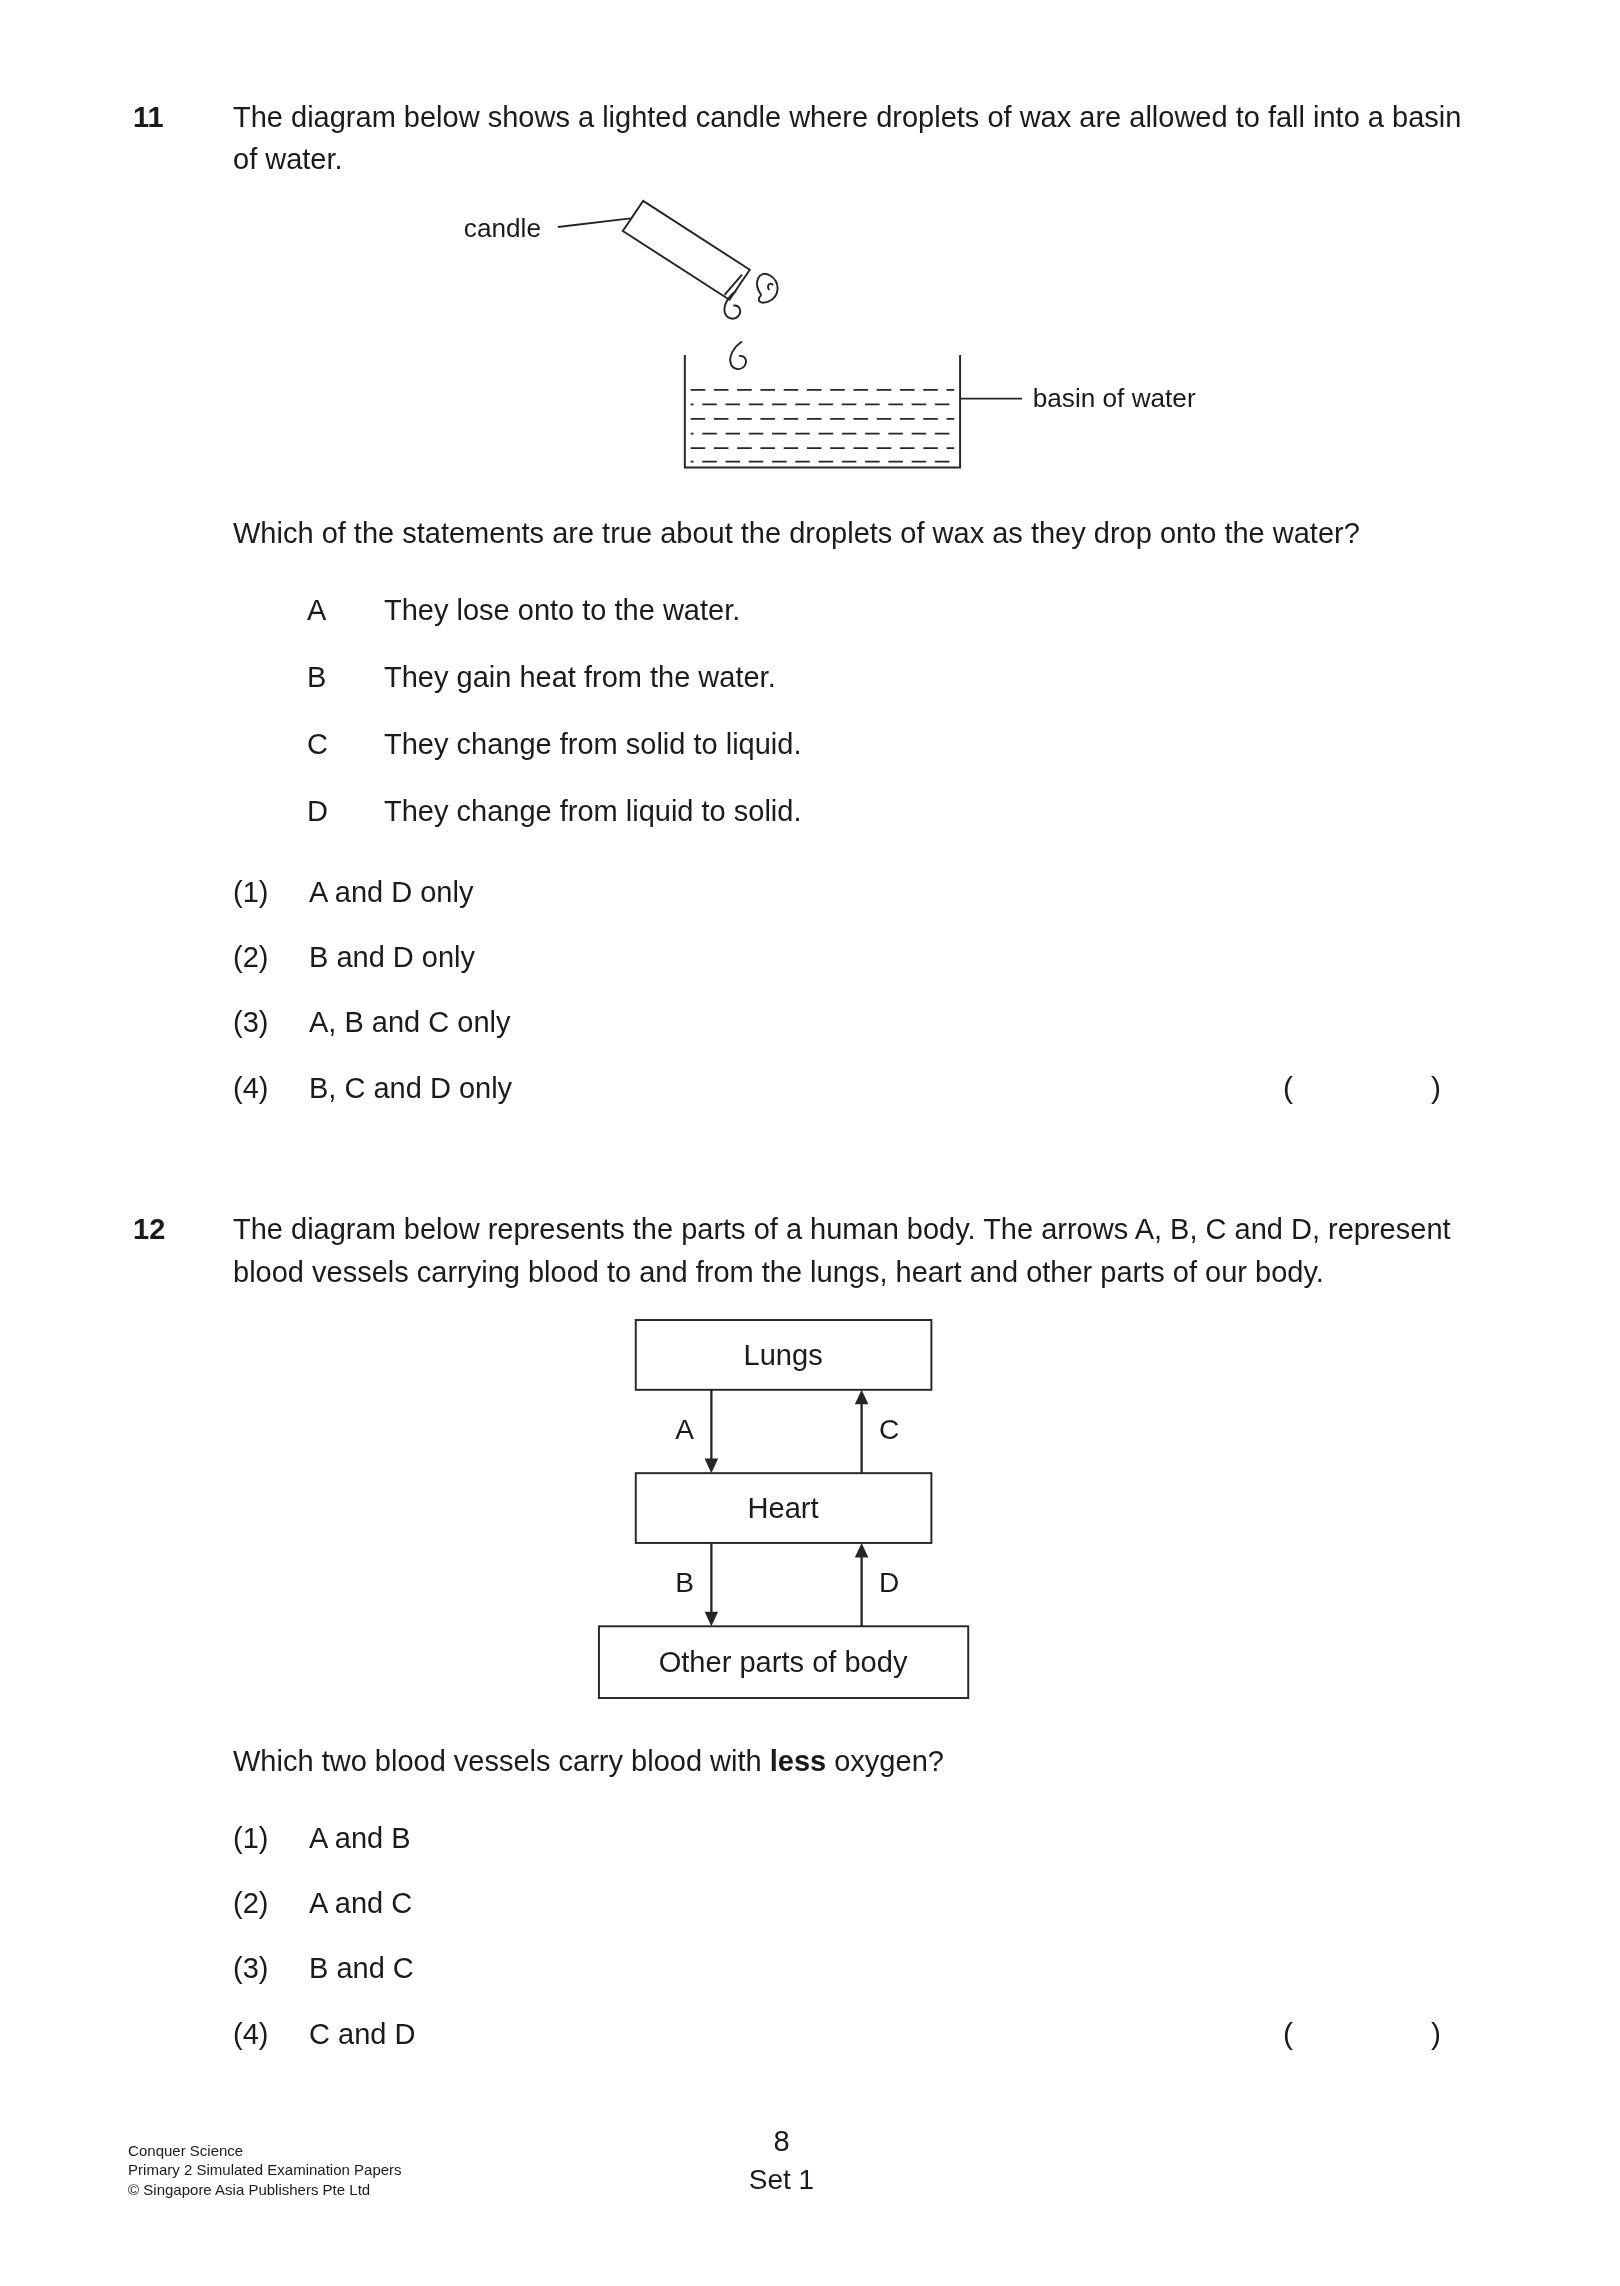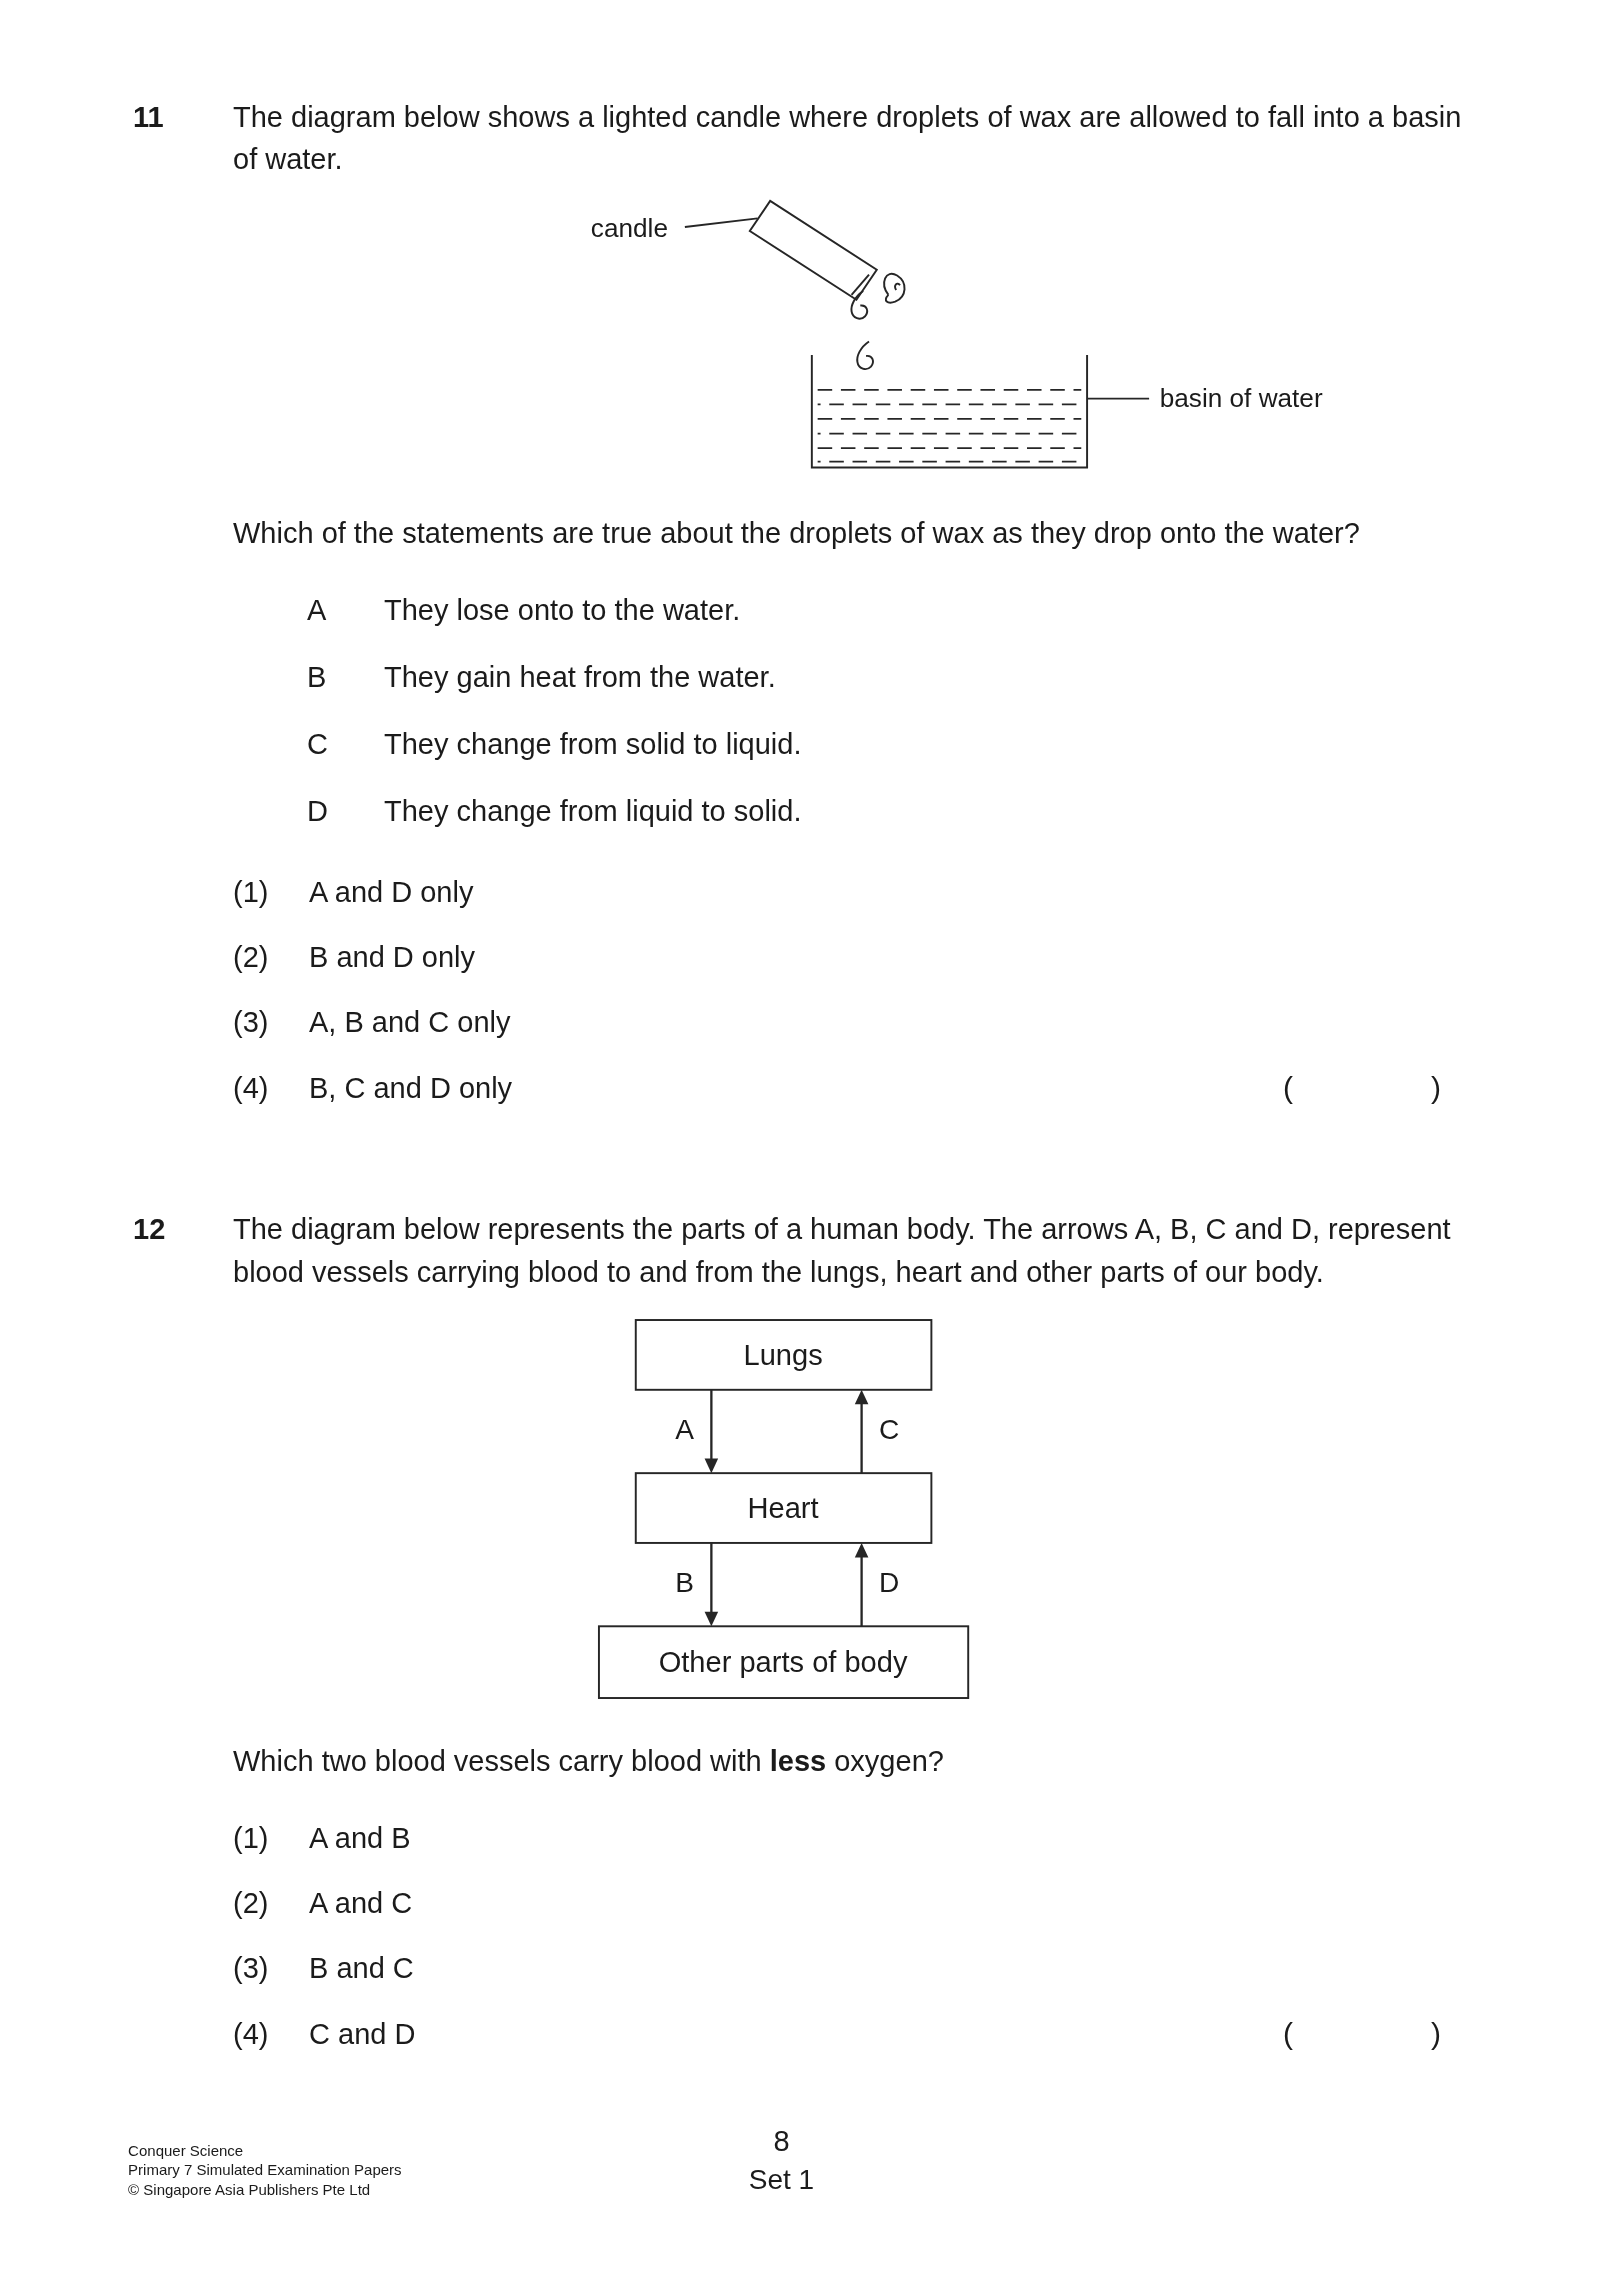--- a/index.html
+++ b/index.html
@@ -19,21 +19,21 @@
     overflow:hidden;
   }
   .question { display:flex; }
   .question + .question { margin-top:76px; }
   .q-num {
     width:100px; flex-shrink:0;
     font-weight:bold; font-size:29px; line-height:1.45;
   }
   .q-body { flex:1; min-width:0; }
   .stem, .q-text, .stmt, .opt-row { font-size:29px; line-height:1.45; }
-  .candle-diagram { margin:17.5px 0 27px 206px;text-align:center; }
+  .candle-diagram { margin:17.5px 0 27px 206px; }
   .body-diagram { margin:25px 0 35px 364px; }
   .q-text { margin-bottom:35px; }
   .statements { margin-bottom:39px; }
   .stmt { display:flex; padding-left:74px; margin-bottom:25px; }
   .stmt-letter { width:77px; flex-shrink:0; }
   .opt-row { display:flex; align-items:baseline; margin-bottom:23px; }
   .opt-num { width:76px; flex-shrink:0; }
   .answer-space {
     margin-left:auto; display:flex; gap:138px;
     padding-right:47px; font-size:30px;
@@ -201,21 +201,21 @@
           </span>
         </div>
       </div>
 
     </div>
   </section>
 
   <footer class="footer">
     <div class="footer-left">
       <div>Conquer Science</div>
-      <div>Primary 7 Simulated Examination Papers</div>
+      <div>Primary 2 Simulated Examination Papers</div>
       <div>© Singapore Asia Publishers Pte Ltd</div>
     </div>
     <div class="footer-center">
       <div class="page-num">8</div>
       <div class="set-label">Set 1</div>
     </div>
   </footer>
 
 </div>
 

